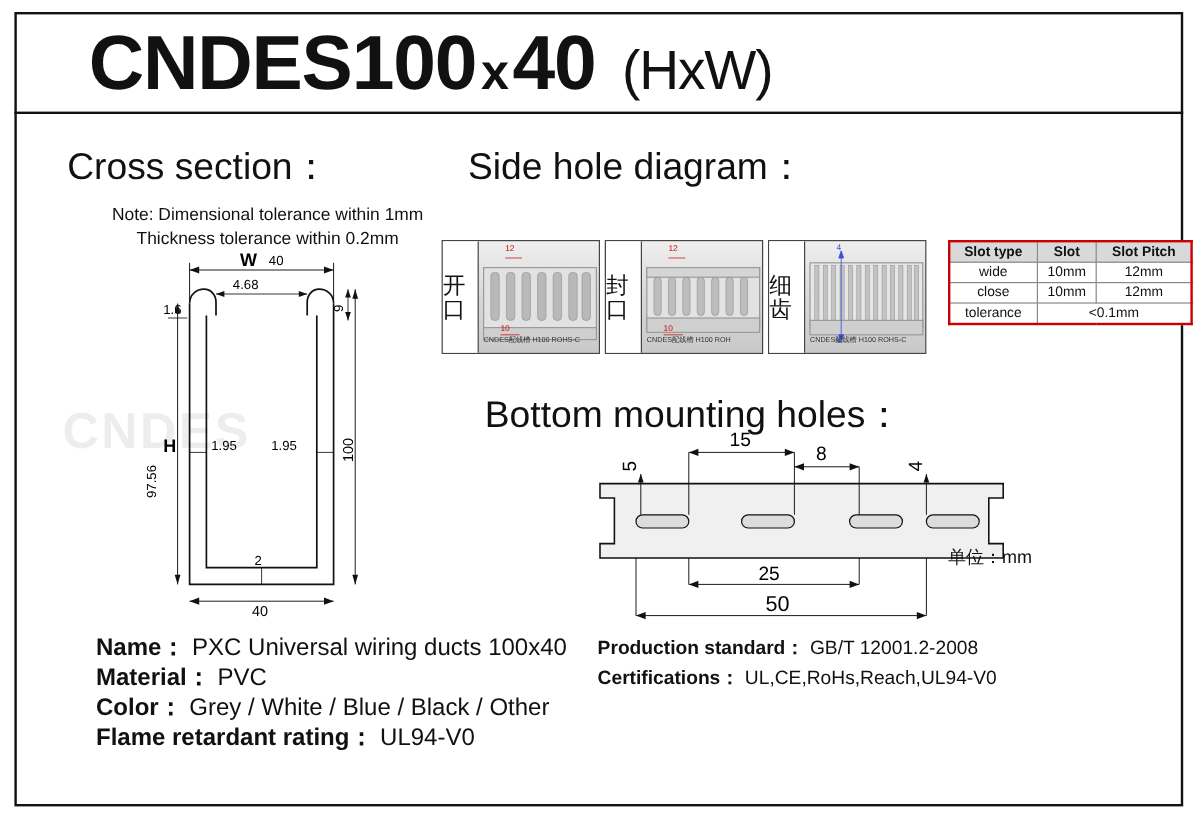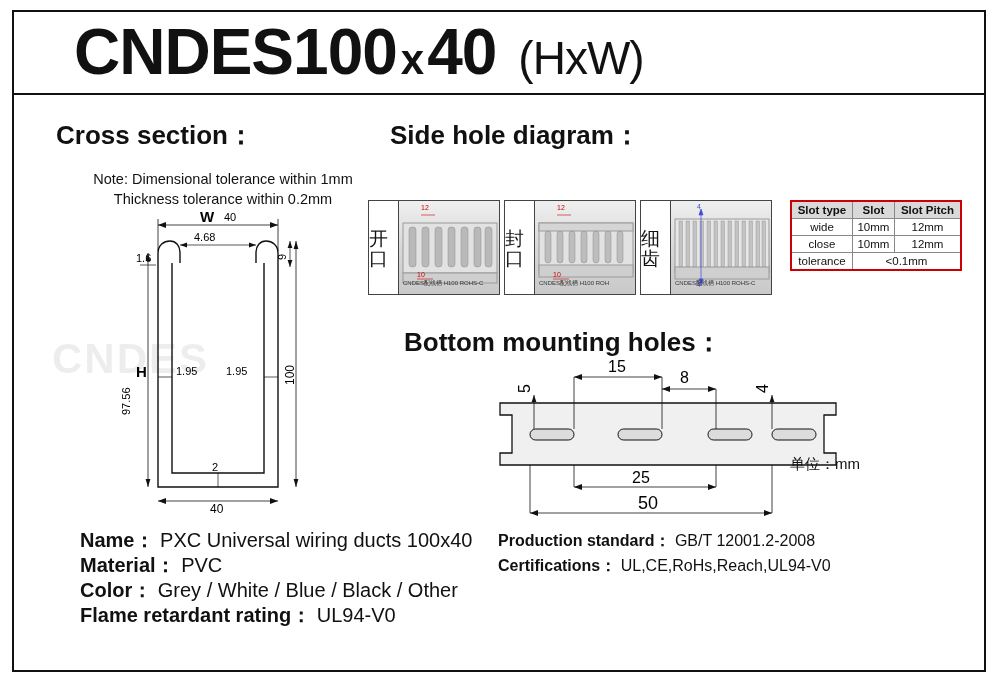--- a/index.html
+++ b/index.html
@@ -44,22 +44,22 @@
     font-size: 64px;
     line-height: 1;
     display: flex;
     align-items: baseline;
   }
   .title-main { font-size: 64px; }
   .title-x { font-size: 42px; padding: 0 4px; }
   .title-hxw { font-size: 46px; padding-left: 22px; font-weight: normal; }
 
   .section-head {
-    font-size: 26px;
-    font-weight: bold;
+    font-size: 31px;
+    font-weight: normal;
     position: absolute;
   }
   #cross-section-title { left: 56px; top: 118px; }
   #side-hole-title { left: 390px; top: 118px; }
   #bottom-holes-title { left: 392px; top: 325px; margin-left: 12px; }
 
   .note {
     position: absolute;
     left: 58px; top: 170px;
     width: 330px;
@@ -129,21 +129,21 @@
   .dim-red {
     position: absolute;
     font-size: 7px;
     color: #c00;
   }
 
   
   #slot-table {
     position: absolute;
     left: 790px; top: 200px;
-    width: 172px;
+    width: 204px;
     border: 2px solid #c00;
     border-collapse: collapse;
     font-size: 11.5px;
     background: #fff;
   }
   #slot-table th, #slot-table td {
     border: 1px solid #888;
     text-align: center;
     padding: 2px 2px;
     font-weight: normal;

